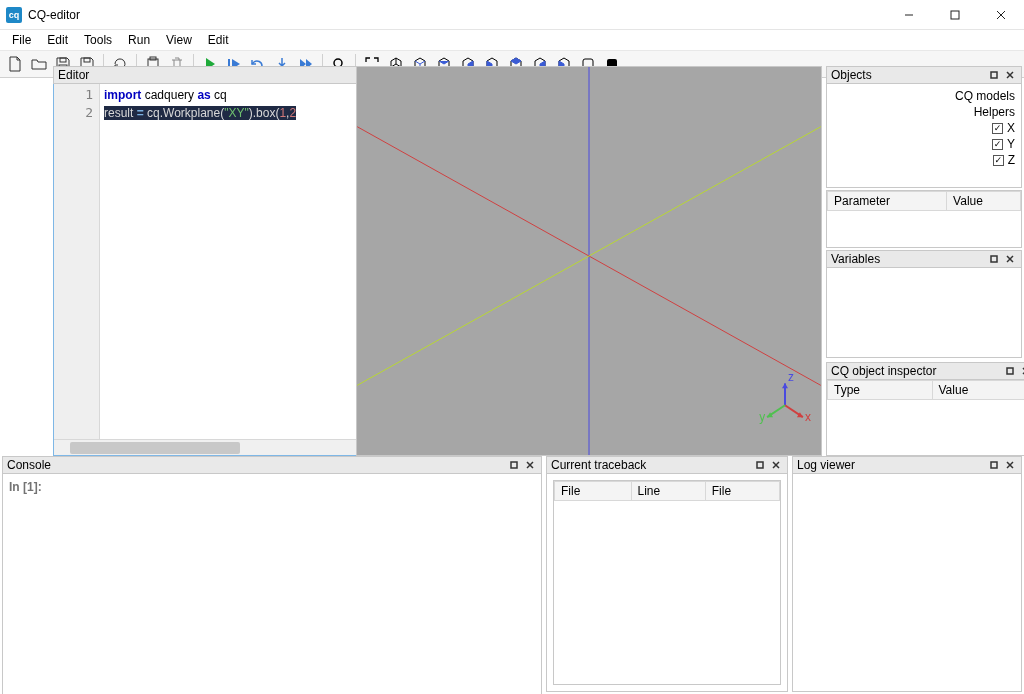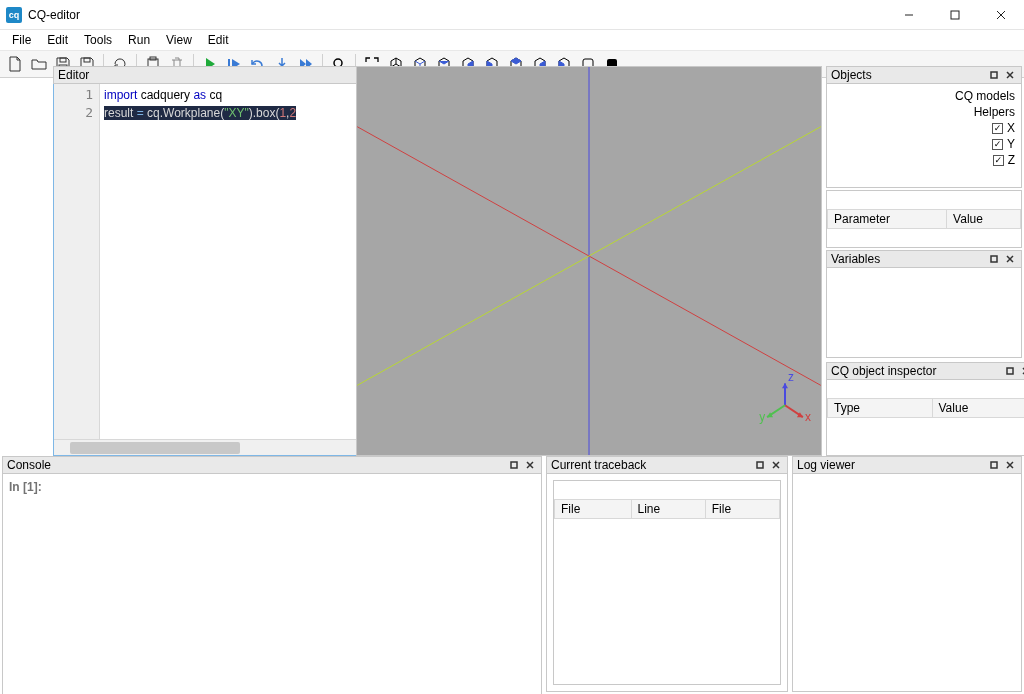--- a/index.html
+++ b/index.html
@@ -28,40 +28,40 @@
 .panel-header { height: 18px; background: #e9e9e9; border: 1px solid #c8c8c8; display: flex; align-items: center; padding: 0 4px; font-size: 11px; }
 .panel-header .spacer { flex: 1; }
 .panel-header .hbtn { width: 14px; height: 14px; margin-left: 2px; display: flex; align-items: center; justify-content: center; }
 .panel-header .hbtn svg { width: 8px; height: 8px; stroke: #333; fill: none; stroke-width: 1.5; }
 .panel-body { flex: 1; border: 1px solid #c8c8c8; border-top: none; background: #fff; overflow: hidden; position: relative; }
 
 
 .editor-gutter { width: 46px; background: #efefef; border-right: 1px solid #d8d8d8; padding-top: 2px; text-align: right; }
 .editor-gutter div { padding-right: 6px; color: #808080; font-family: Consolas, monospace; font-size: 13px; line-height: 18px; }
 .editor-code { font-family: Consolas, monospace; font-size: 13px; line-height: 18px; padding: 2px 4px; white-space: pre; }
-.editor-code .kw { color: #0000c0; }
+.editor-code .kw { color: #0000c0; font-weight: bold; }
 .editor-code .sel { background: #1f2a44; color: #d8d8d8; }
 .editor-code .sel .kw { color: #7bb0e0; }
 .editor-code .sel .str { color: #6fbf6f; }
 .editor-code .sel .num { color: #d07878; }
 .editor-body { display: flex; height: calc(100% - 16px); }
 .editor-hscroll { position: absolute; bottom: 0; left: 0; right: 0; height: 16px; background: #f0f0f0; border-top: 1px solid #d8d8d8; }
 .editor-hscroll .thumb { position: absolute; left: 16px; top: 2px; height: 12px; width: 170px; background: #c8c8c8; border-radius: 2px; }
 
 
 .viewport { background: #a6a6a6; }
 .viewport svg { width: 100%; height: 100%; }
 
 
 .tree { padding: 4px 6px; font-size: 11px; }
 .tree .tree-item { display: flex; align-items: center; gap: 4px; padding: 1px 0; justify-content: flex-end; }
 .tree .indent { width: 18px; }
 .chk { width: 11px; height: 11px; border: 1px solid #555; display: inline-flex; align-items: center; justify-content: center; font-size: 9px; line-height: 1; }
 
-.grid { width: 100%; border-collapse: collapse; font-size: 11px; margin-top: 18px; }
+.grid { width: 100%; border-collapse: collapse; font-size: 11px; }
 .grid th, .grid td { border: 1px solid #d8d8d8; padding: 2px 6px; text-align: left; background: #f4f4f4; font-weight: normal; }
 
 
 .console-body { font-family: Consolas, monospace; font-size: 12px; padding: 6px; color: #737373; font-weight: bold; }
 
 </style>
 </head>
 <body>
 
 <div class="titlebar">

